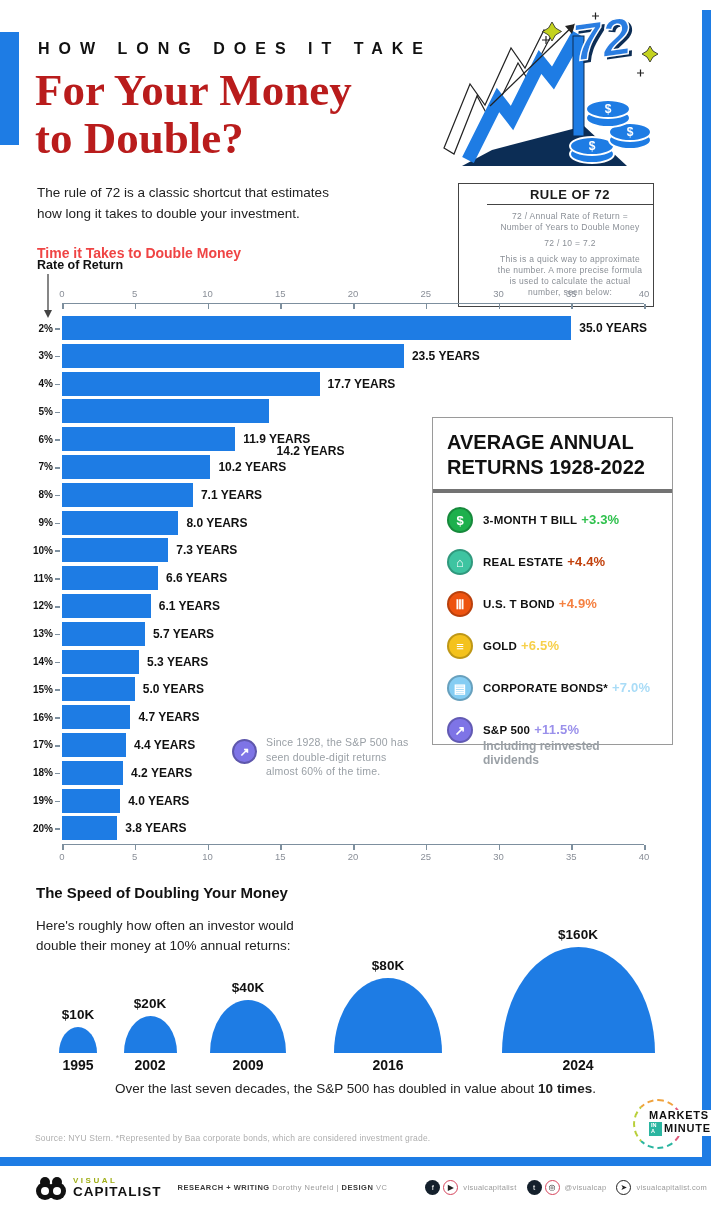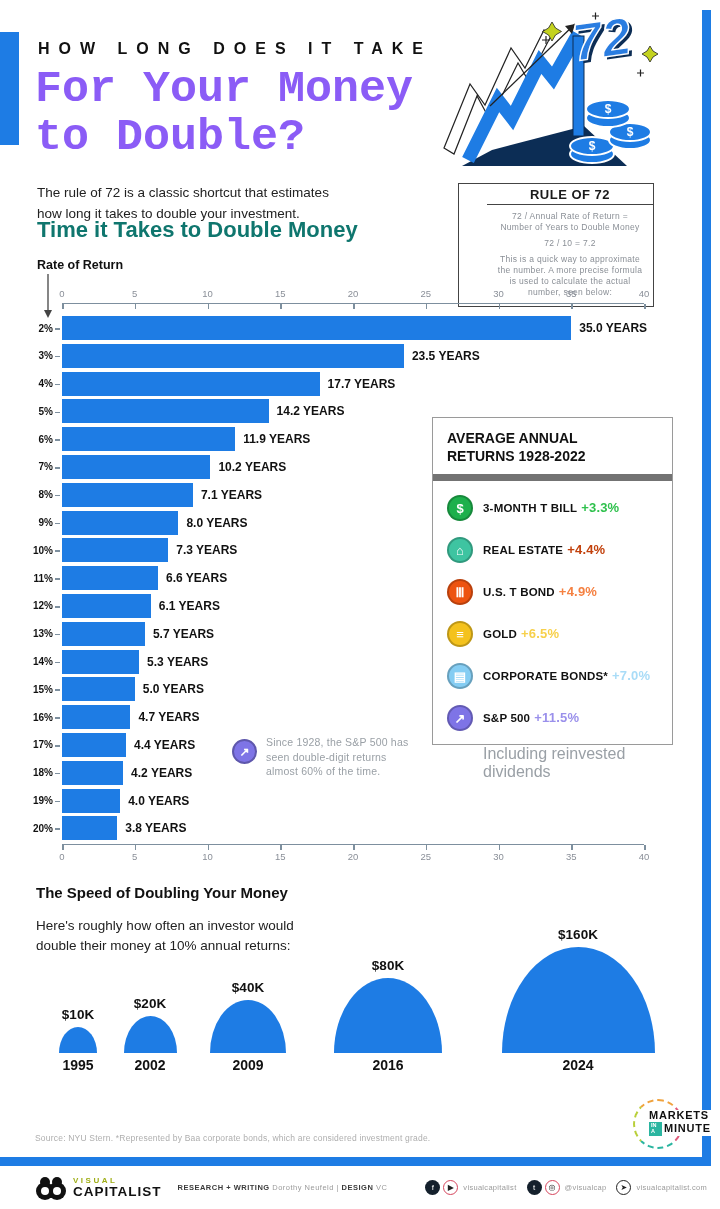--- a/index.html
+++ b/index.html
@@ -7,34 +7,34 @@
   body { font-family:"Liberation Sans", sans-serif; color:#1b1b1b; }
   #page { position:relative; width:720px; height:1209px; background:#fff; overflow:hidden; margin:0 auto; }
 
   
   .frame-right { position:absolute; left:702px; top:10px; width:9px; height:1156px; background:#1e7ce4; }
   .frame-bottom { position:absolute; left:0; top:1157px; width:711px; height:9px; background:#1e7ce4; }
   .accent-block { position:absolute; left:0; top:32px; width:19px; height:113px; background:#1e7ce4; }
 
   
   .kicker { position:absolute; left:38px; top:40px; font-size:16px; font-weight:bold; letter-spacing:9px; white-space:nowrap; color:#111; }
-  .title { position:absolute; left:35px; top:66px; font-family:Liberation Mono, monospace; font-weight:bold; font-size:45px; line-height:1.07; color:#8b5cf6; }
+  .title { position:absolute; left:35px; top:66px; font-family:Liberation Serif, serif; font-weight:bold; font-size:45px; line-height:1.07; color:#b91c1c; }
   .intro { position:absolute; left:37px; top:183px; font-size:13.5px; line-height:1.55; color:#222; }
 
   
   .rulebox { position:absolute; left:458px; top:183px; width:196px; border:1.5px solid #444; background:#fff; text-align:center;padding-left:28px; }
   .rulebox .rb-title { font-size:13px; font-weight:bold; padding:3px 0 2px; border-bottom:1.5px solid #444; letter-spacing:0.5px; }
   .rulebox .rb-body { padding:6px 8px 8px; color:#8a8f96; font-size:8.5px; line-height:1.3; letter-spacing:0.3px; }
   .rulebox .rb-example { margin:5px 0; }
 
   
   .illo { position:absolute; left:432px; top:8px; width:235px; height:172px; }
 
   
-  .chart-h1 { position:absolute; left:37px; top:217px; font-size:22px; font-weight:bold; color:#0f766e; }
+  .chart-h1 { position:absolute; left:37px; top:245px; font-size:14px; font-weight:bold; color:#ef4444; }
   .chart-h2 { position:absolute; left:37px; top:258px; font-size:12.5px; font-weight:bold; color:#111; }
   .rr-arrow { position:absolute; left:42px; top:274px; }
 
   
   #barchart { position:absolute; left:28px; top:288px; width:616px; }
   .ruler { position:relative; margin-left:34px; }
   .ruler .nums { position:relative; height:15px; }
   .ruler .nums span { position:absolute; transform:translateX(-50%); font-size:9.5px; color:#8a8f98; }
   .ruler .line { position:relative; height:7px; border-top:1.5px solid #7d8f9e; }
   .ruler .line i { position:absolute; top:0; width:1.5px; height:5px; background:#7d8f9e; }
@@ -42,27 +42,27 @@
   #bar-rows { margin-top:6px; }
   .brow { display:flex; align-items:center; height:24px; margin-bottom:3.8px; }
   .ylab { width:34px; font-size:10px; font-weight:bold; color:#111; text-align:right; padding-right:2px; white-space:nowrap; }
   .ylab .dash { display:inline-block; width:5px; height:1.5px; background:#7d8f9e; vertical-align:middle; margin-left:2px; }
   .track { position:relative; flex:1; height:24px; }
   .bar { height:24px; background:#1e7ce4; }
   .bval { position:absolute; top:0; line-height:24px; font-size:12px; font-weight:bold; color:#111; white-space:nowrap; padding-left:8px; }
 
   
   .legend { position:absolute; left:432px; top:417px; width:241px; height:328px; border:1px solid #9a9a9a; background:#fff; }
-  .lg-title { font-size:14px; font-weight:bold; line-height:1.25; padding:12px 14px 9px; border-bottom:7px solid #737373; color:#111; }
+  .lg-title { font-size:20px; font-weight:bold; line-height:1.25; padding:12px 14px 9px; border-bottom:4px solid #737373; color:#111; }
   .lg-items { padding:14px 14px 0; }
   .lg-item { display:flex; align-items:flex-start; margin-bottom:16px; }
   .lg-ico { flex:0 0 26px; width:26px; height:26px; border-radius:50%; border:2px solid rgba(0,0,0,0.22); color:#fff; font-size:13px; font-weight:bold; display:flex; align-items:center; justify-content:center; margin-right:10px; }
   .lg-txt { padding-top:5px; font-size:11.5px; font-weight:bold; color:#111; letter-spacing:0.2px; }
   .lg-val { font-size:13px; font-weight:bold; margin-left:4px; }
-  .lg-note { font-size:16px; font-weight:normal; color:#9aa0a6; margin-top:20px; letter-spacing:0; }
+  .lg-note { font-size:12px; font-weight:bold; color:#9aa0a6; margin-top:2px; letter-spacing:0; }
 
   
   .callout { position:absolute; left:232px; top:735px; width:190px; display:flex; }
   .coin { flex:0 0 25px; width:25px; height:25px; border-radius:50%; background:#7e74e6; border:2px solid rgba(0,0,0,0.25); color:#fff; font-size:12px; font-weight:bold; display:flex; align-items:center; justify-content:center; margin:4px 9px 0 0; }
   .callout p { font-size:10.5px; line-height:1.4; color:#9aa0a6; letter-spacing:0.2px; }
 
   
   .speed-h { position:absolute; left:36px; top:884px; font-size:15px; font-weight:bold; color:#111; }
   .speed-p { position:absolute; left:36px; top:916px; font-size:13.5px; line-height:1.5; color:#222; }
   #domes { position:absolute; left:0; top:945px; width:711px; height:108px; }
@@ -213,21 +213,21 @@
           <div class="ylab">4%<span class="dash"></span></div>
           <div class="track">
             <div class="bar" style="width: 44.25%; background: rgb(30, 124, 228);"></div>
             <span class="bval" style="left: 44.25%;">17.7 YEARS</span>
           </div>
         </div>
         <div class="brow">
           <div class="ylab">5%<span class="dash"></span></div>
           <div class="track">
             <div class="bar" style="width: 35.5%; background: rgb(30, 124, 228);"></div>
-            <span class="bval" style="left: 35.5%;">14.2 YEARS</span>
+            <span class="bval" style="left: 35.5%; margin-top: 40px;">14.2 YEARS</span>
           </div>
         </div>
         <div class="brow">
           <div class="ylab">6%<span class="dash"></span></div>
           <div class="track">
             <div class="bar" style="width: 29.75%; background: rgb(30, 124, 228);"></div>
             <span class="bval" style="left: 29.75%; text-align: center;">11.9 YEARS</span>
           </div>
         </div>
         <div class="brow">
@@ -414,20 +414,23 @@
       <div class="dome" style="width: 153px; height: 106px; left: 501.5px; background: rgb(30, 124, 228);"></div>
       <div class="dome-lab" style="left: 578px; bottom: 111px;">$160K</div>
     </div>
   <div id="dome-years">
       <div class="year" style="left: 78px;">1995</div>
       <div class="year" style="left: 150px;">2002</div>
       <div class="year" style="left: 248px;">2009</div>
       <div class="year" style="left: 388px;">2016</div>
       <div class="year" style="left: 578px;">2024</div>
     </div>
+  <div class="speed-note">
+    <span>Over the last seven decades, the S&amp;P 500 has doubled in value about </span><b>10 times</b><span>.</span>
+  </div>
 
   <div class="source">Source: NYU Stern. *Represented by Baa corporate bonds, which are considered investment grade.</div>
 
   <div class="miam">
     <div class="ring"></div>
     <div class="mtxt">
       <div class="m1">MARKETS</div>
       <div class="m2">
         <span class="chip">IN A</span>
         <span class="mw">MINUTE</span>

